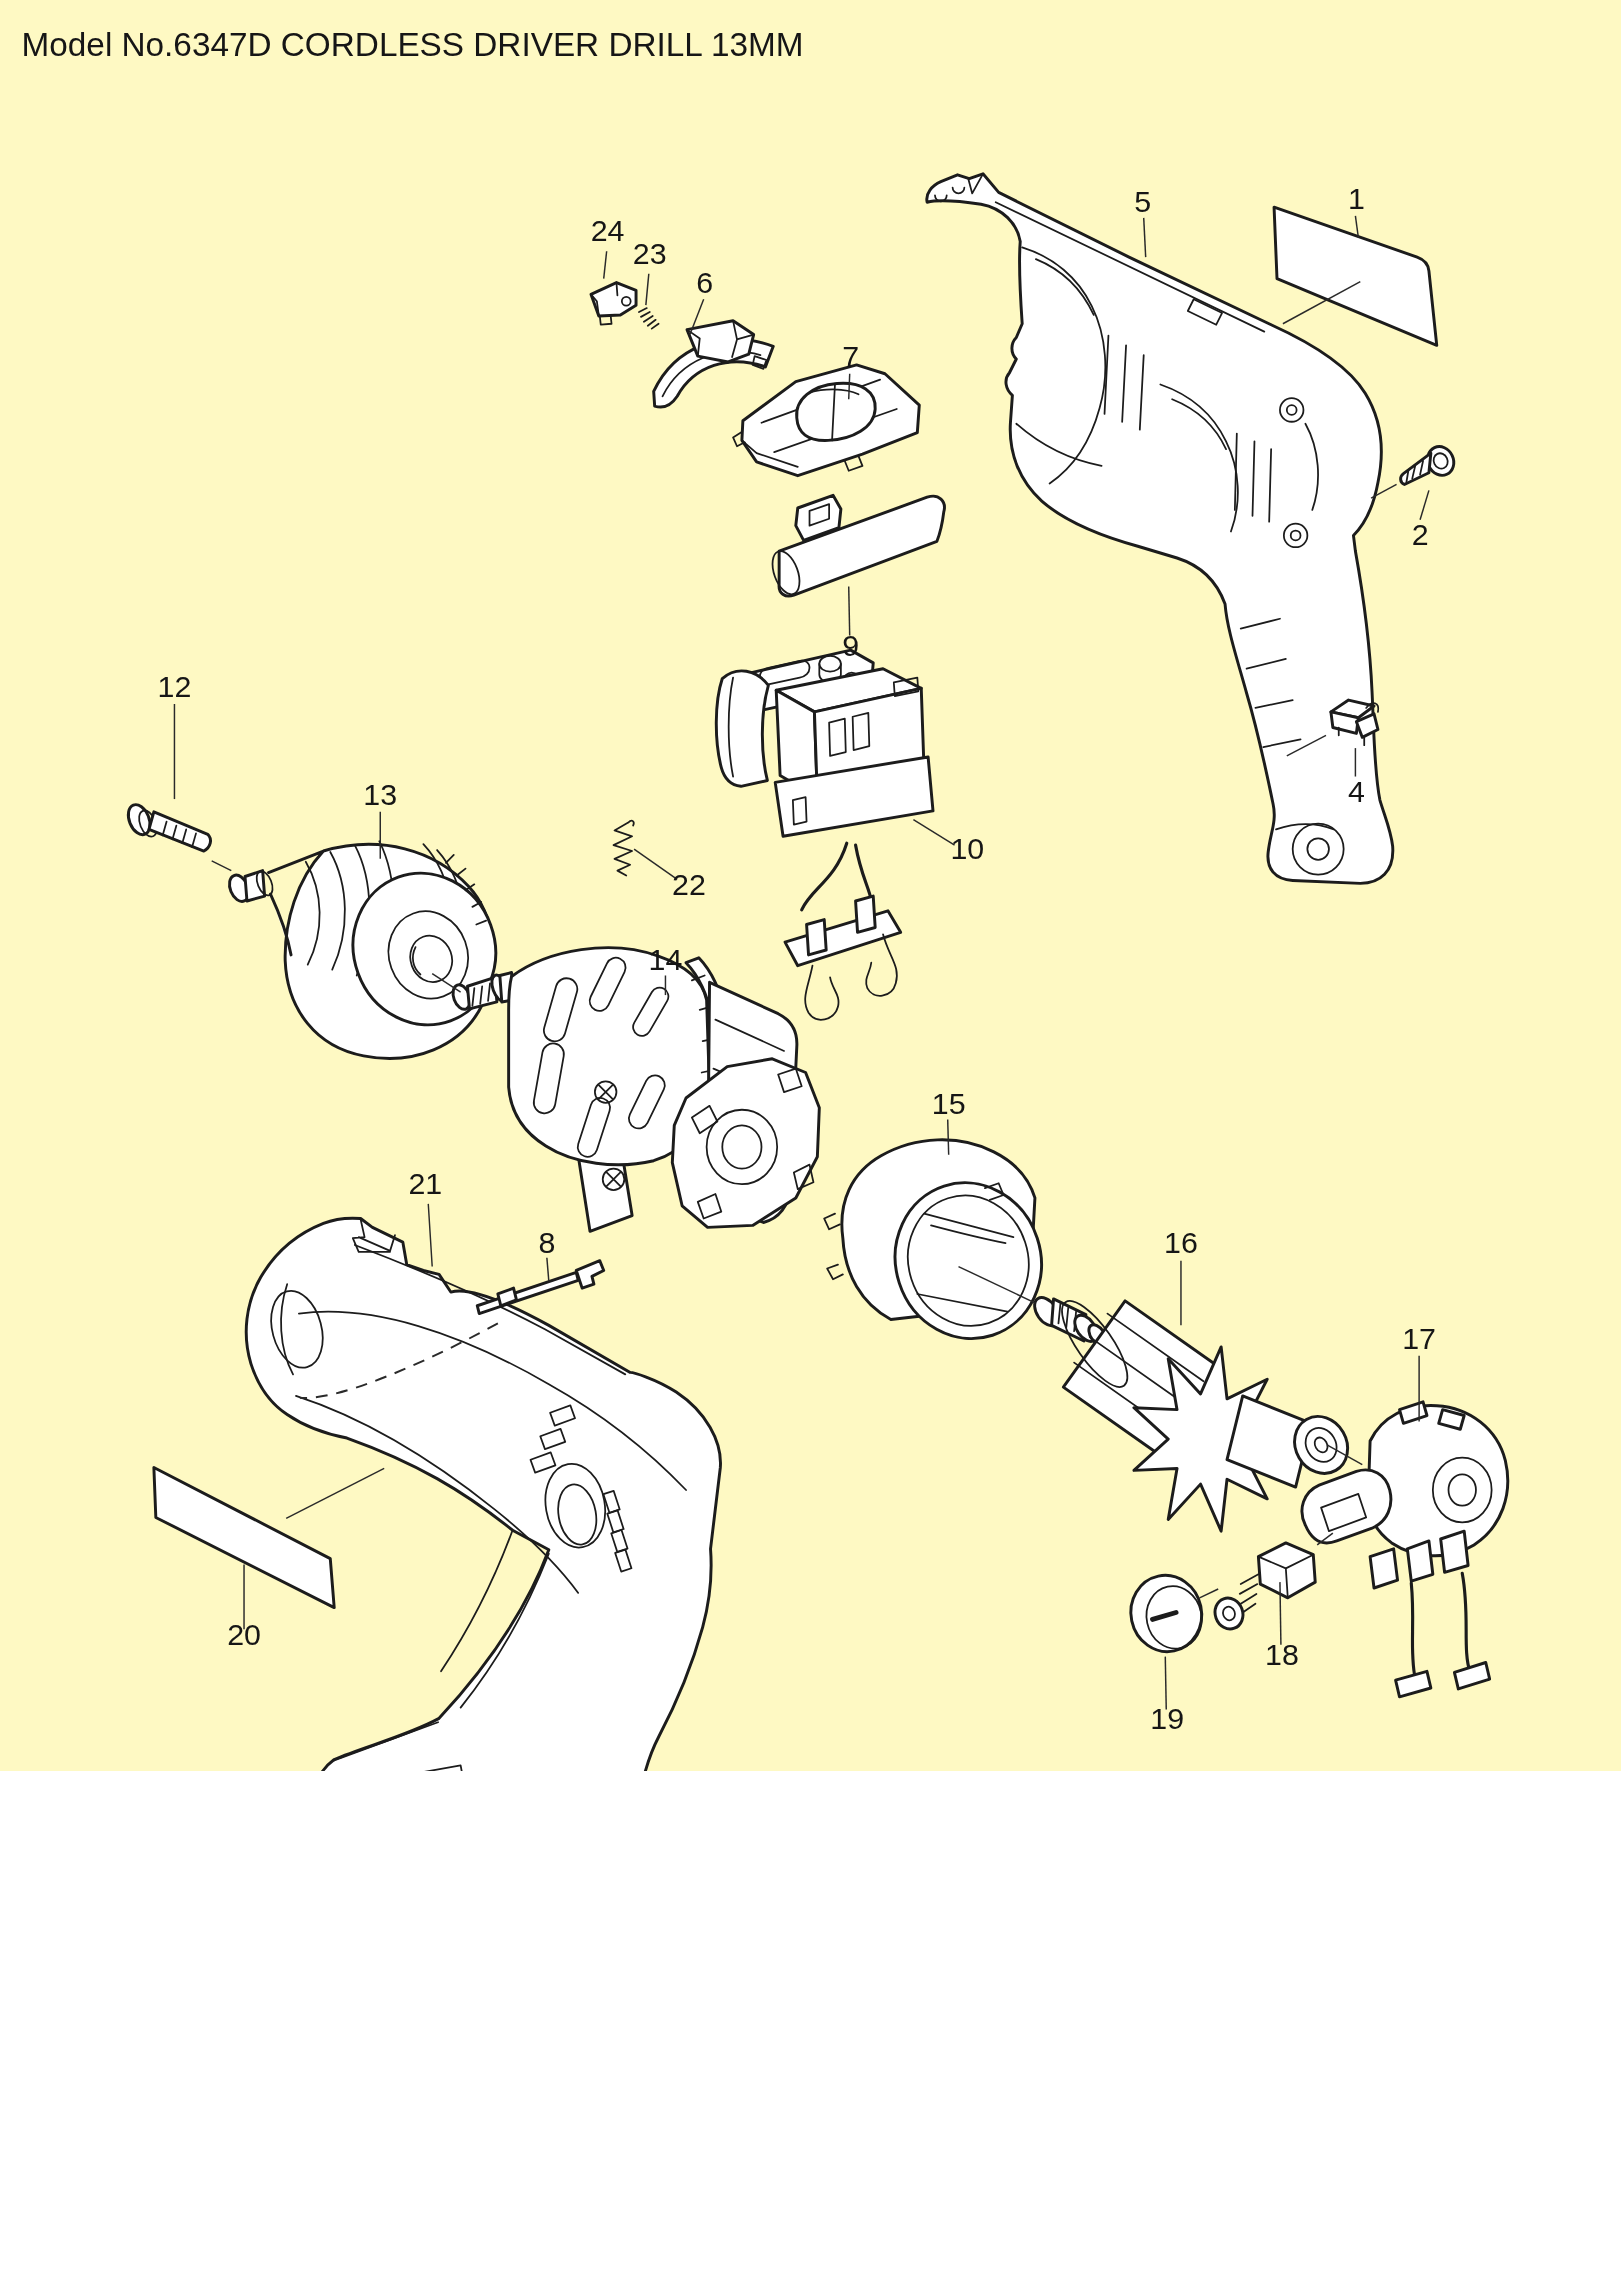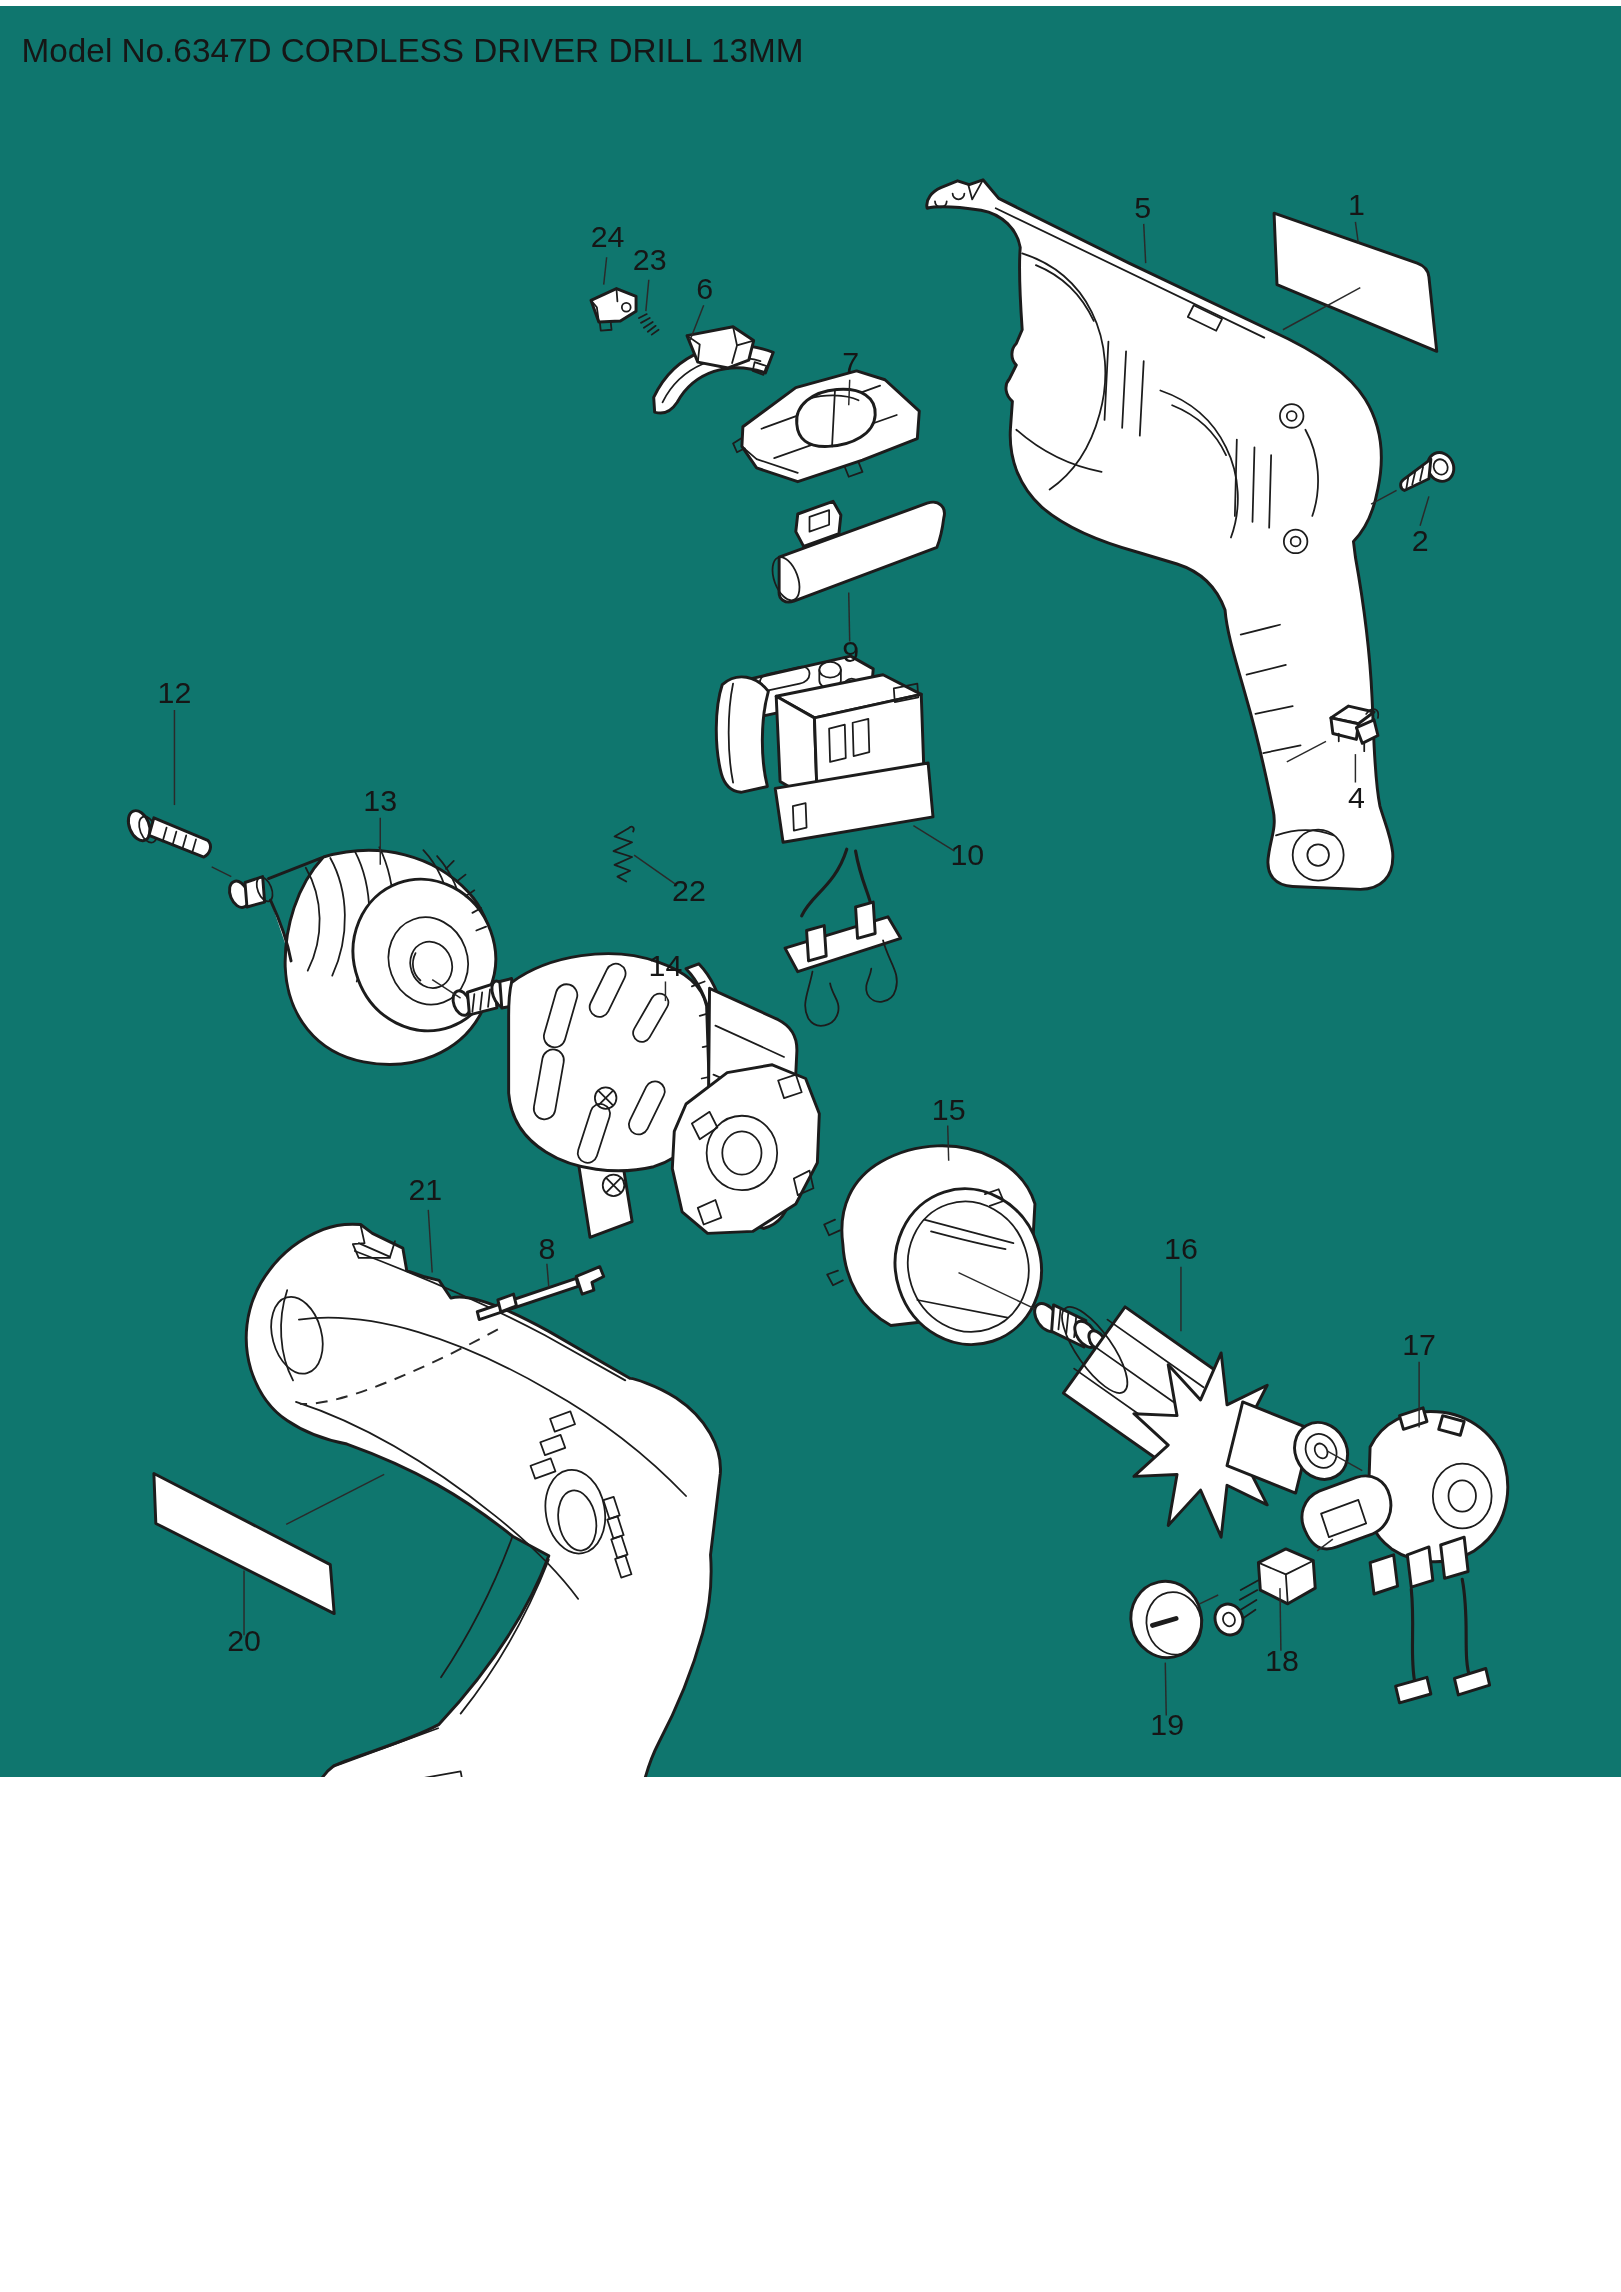--- a/index.html
+++ b/index.html
@@ -1,16 +1,16 @@
 <!DOCTYPE html>
 <html><head>
 <meta charset="utf-8">
 <style>
   html,body{margin:0;padding:0;background:#ffffff;}
-  .page{width:1621px;height:1771px;position:relative;background:#0f766e;margin-top:6px;}
+  .page{width:1621px;height:1771px;position:relative;background:#fef9c3;}
   svg{display:block;}
   .title{font-family:"Liberation Sans","DejaVu Sans",sans-serif;font-size:34px;fill:#161616;}
   .callout{font-family:"Liberation Sans","DejaVu Sans",sans-serif;font-size:31px;fill:#161616;text-anchor:middle;}
   .part{stroke:#1c1c1c;fill:none;stroke-width:3;stroke-linecap:round;stroke-linejoin:round;}
   .part .fillw{fill:#ffffff;}
   .part .thin{stroke-width:1.8;}
   .part .wire{stroke-width:3.2;}
   .leader{stroke:#2a2a2a;stroke-width:1.5;fill:none;}
   .dash{stroke:#2a2a2a;stroke-width:2;fill:none;stroke-dasharray:12 9;}
 </style>

